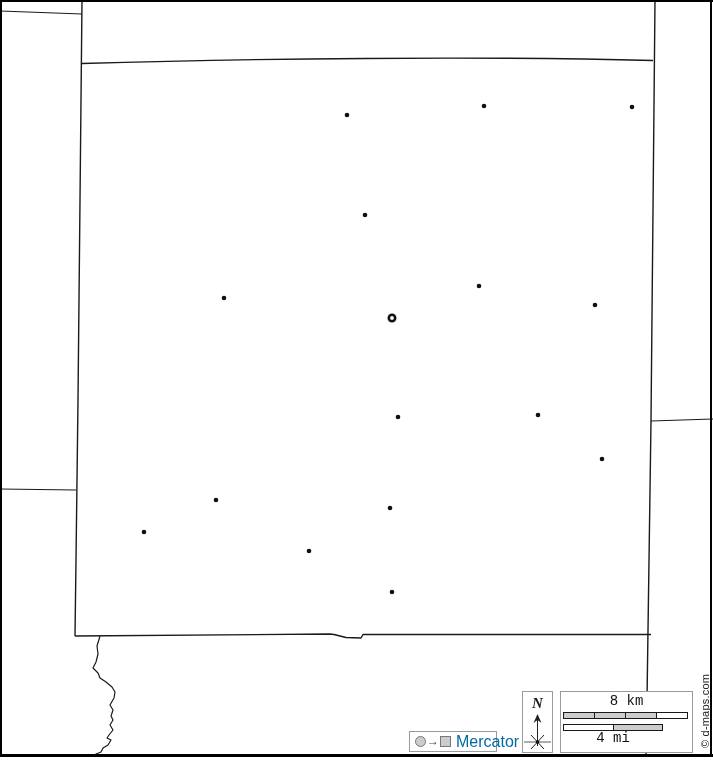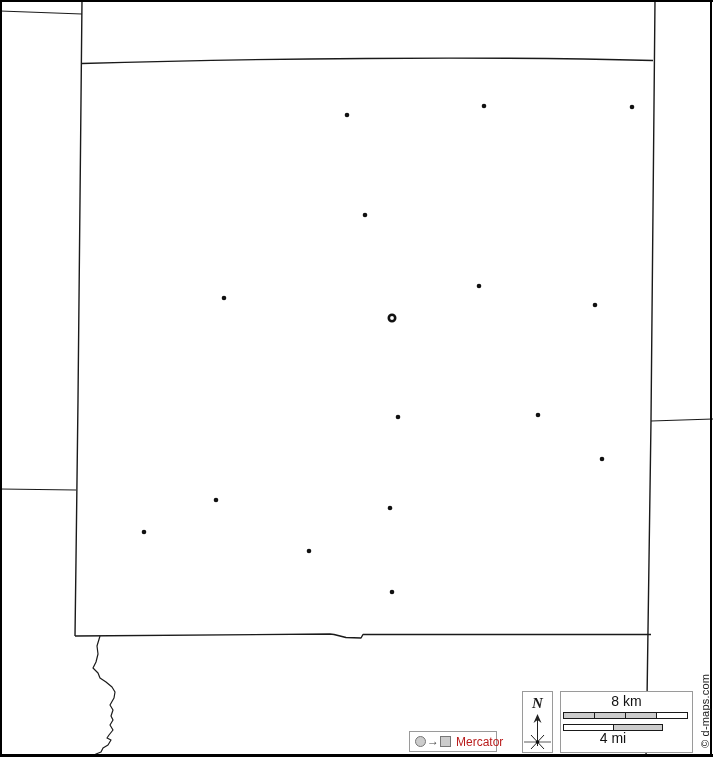--- a/index.html
+++ b/index.html
@@ -20,32 +20,32 @@
   .map-svg{position:absolute;left:0;top:0;}
 
   
   .legend-box{position:absolute;background:#fff;border:1px solid #9a9a9a;box-sizing:border-box;}
 
   
   .proj-box{left:409px;top:731px;width:88px;height:21px;display:flex;align-items:center;padding-left:5px;}
   .proj-circle{width:9px;height:9px;border:1px solid #777;background:#ccc;border-radius:50%;flex:none;}
   .proj-arrow{font-size:12px;color:#444;line-height:9px;margin:0 1px;flex:none;}
   .proj-square{width:9px;height:9px;border:1px solid #777;background:#ccc;flex:none;}
-  .proj-label{font-size:12px;color:#b91c1c;margin-left:5px;white-space:nowrap;}
+  .proj-label{font-size:16px;color:#0369a1;margin-left:5px;white-space:nowrap;}
 
   
   .compass-box{left:522px;top:691px;width:31px;height:62px;text-align:center;}
   .compass-n{font-family:"Liberation Serif", serif;font-style:italic;font-weight:bold;
     font-size:15px;color:#1a1a1a;display:block;margin-top:3px;line-height:16px;}
   .compass-svg{display:block;margin:1px auto 0 auto;}
 
   
   .scale-box{left:560px;top:691px;width:133px;height:62px;}
   .scale-km-label,.scale-mi-label{
-    position:absolute;font-family:Liberation Sans, sans-serif;
+    position:absolute;font-family:Liberation Mono, monospace;
     font-size:14px;color:#111;text-align:center;white-space:nowrap;}
   .scale-km-label{left:0;top:1px;width:100%;}
   .scale-mi-label{left:2px;top:38px;width:100px;text-align:center;}
   .bar{position:absolute;border:1px solid #1a1a1a;box-sizing:border-box;display:flex;}
   .bar-km{left:2px;top:20px;width:125px;height:7px;}
   .bar-mi{left:2px;top:32px;width:100px;height:7px;}
   .bar .seg{flex:1 1 0;height:100%;}
   .bar .seg + .seg{border-left:1px solid #1a1a1a;}
 
   

